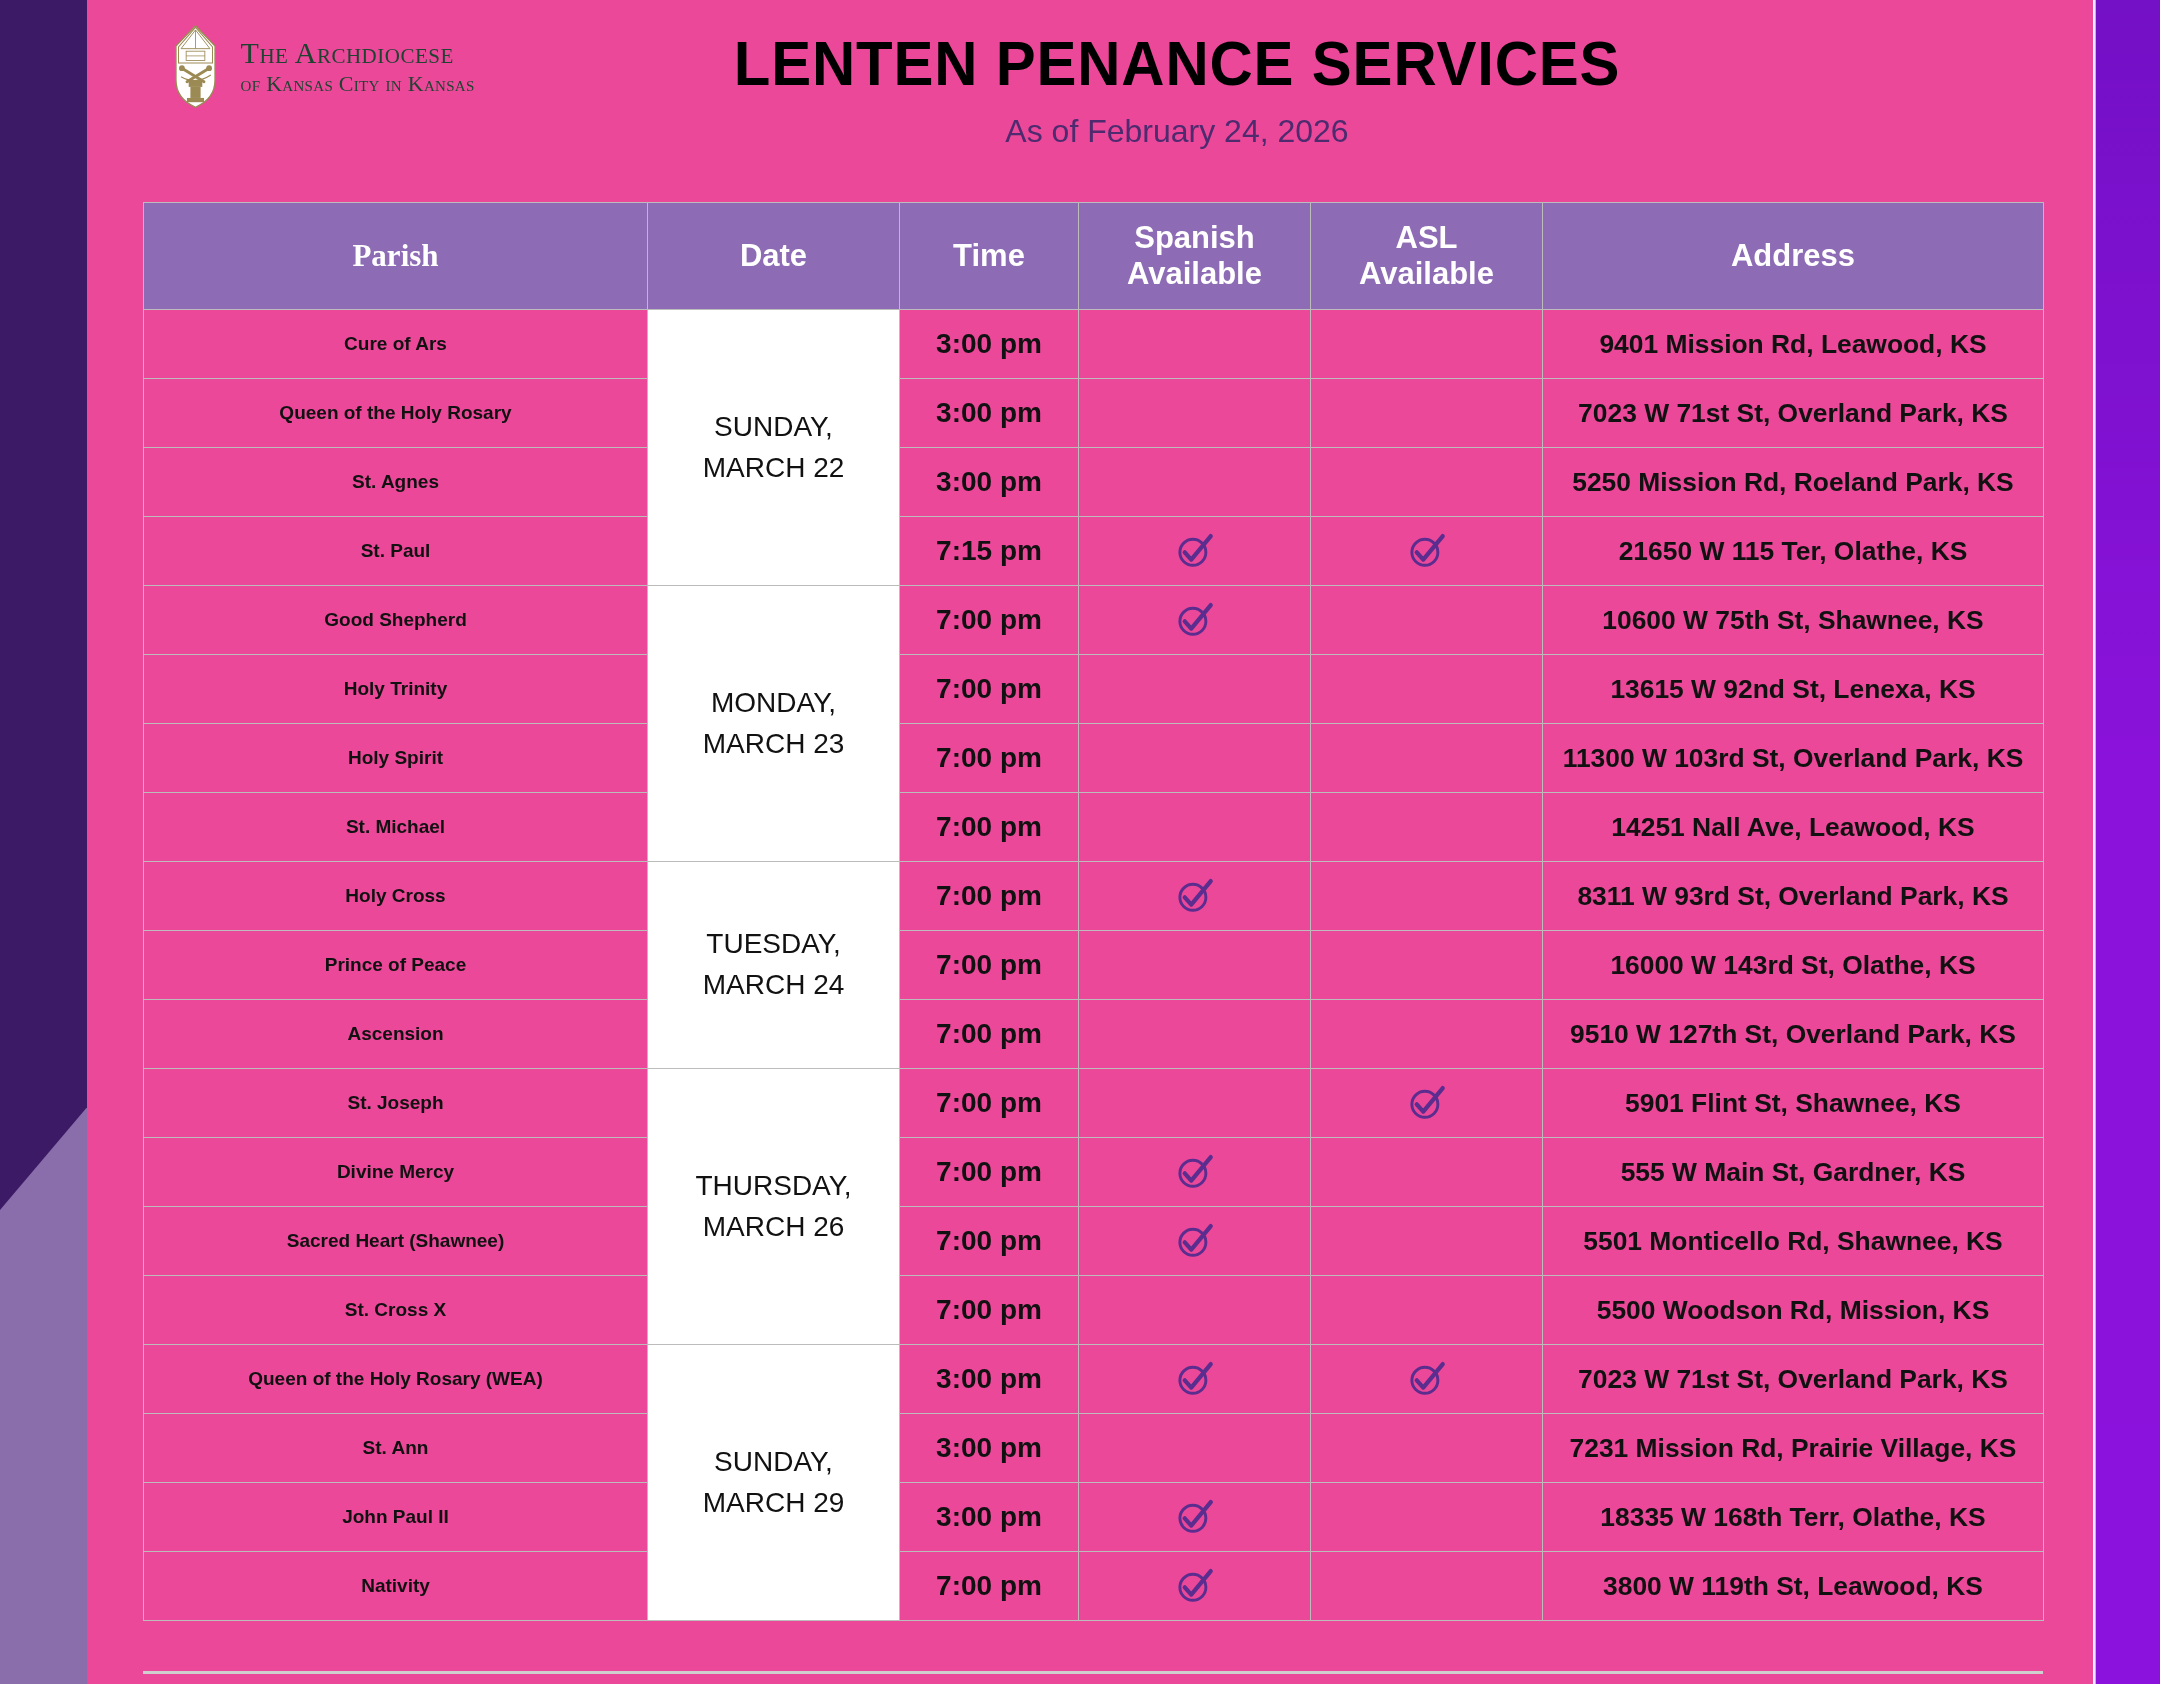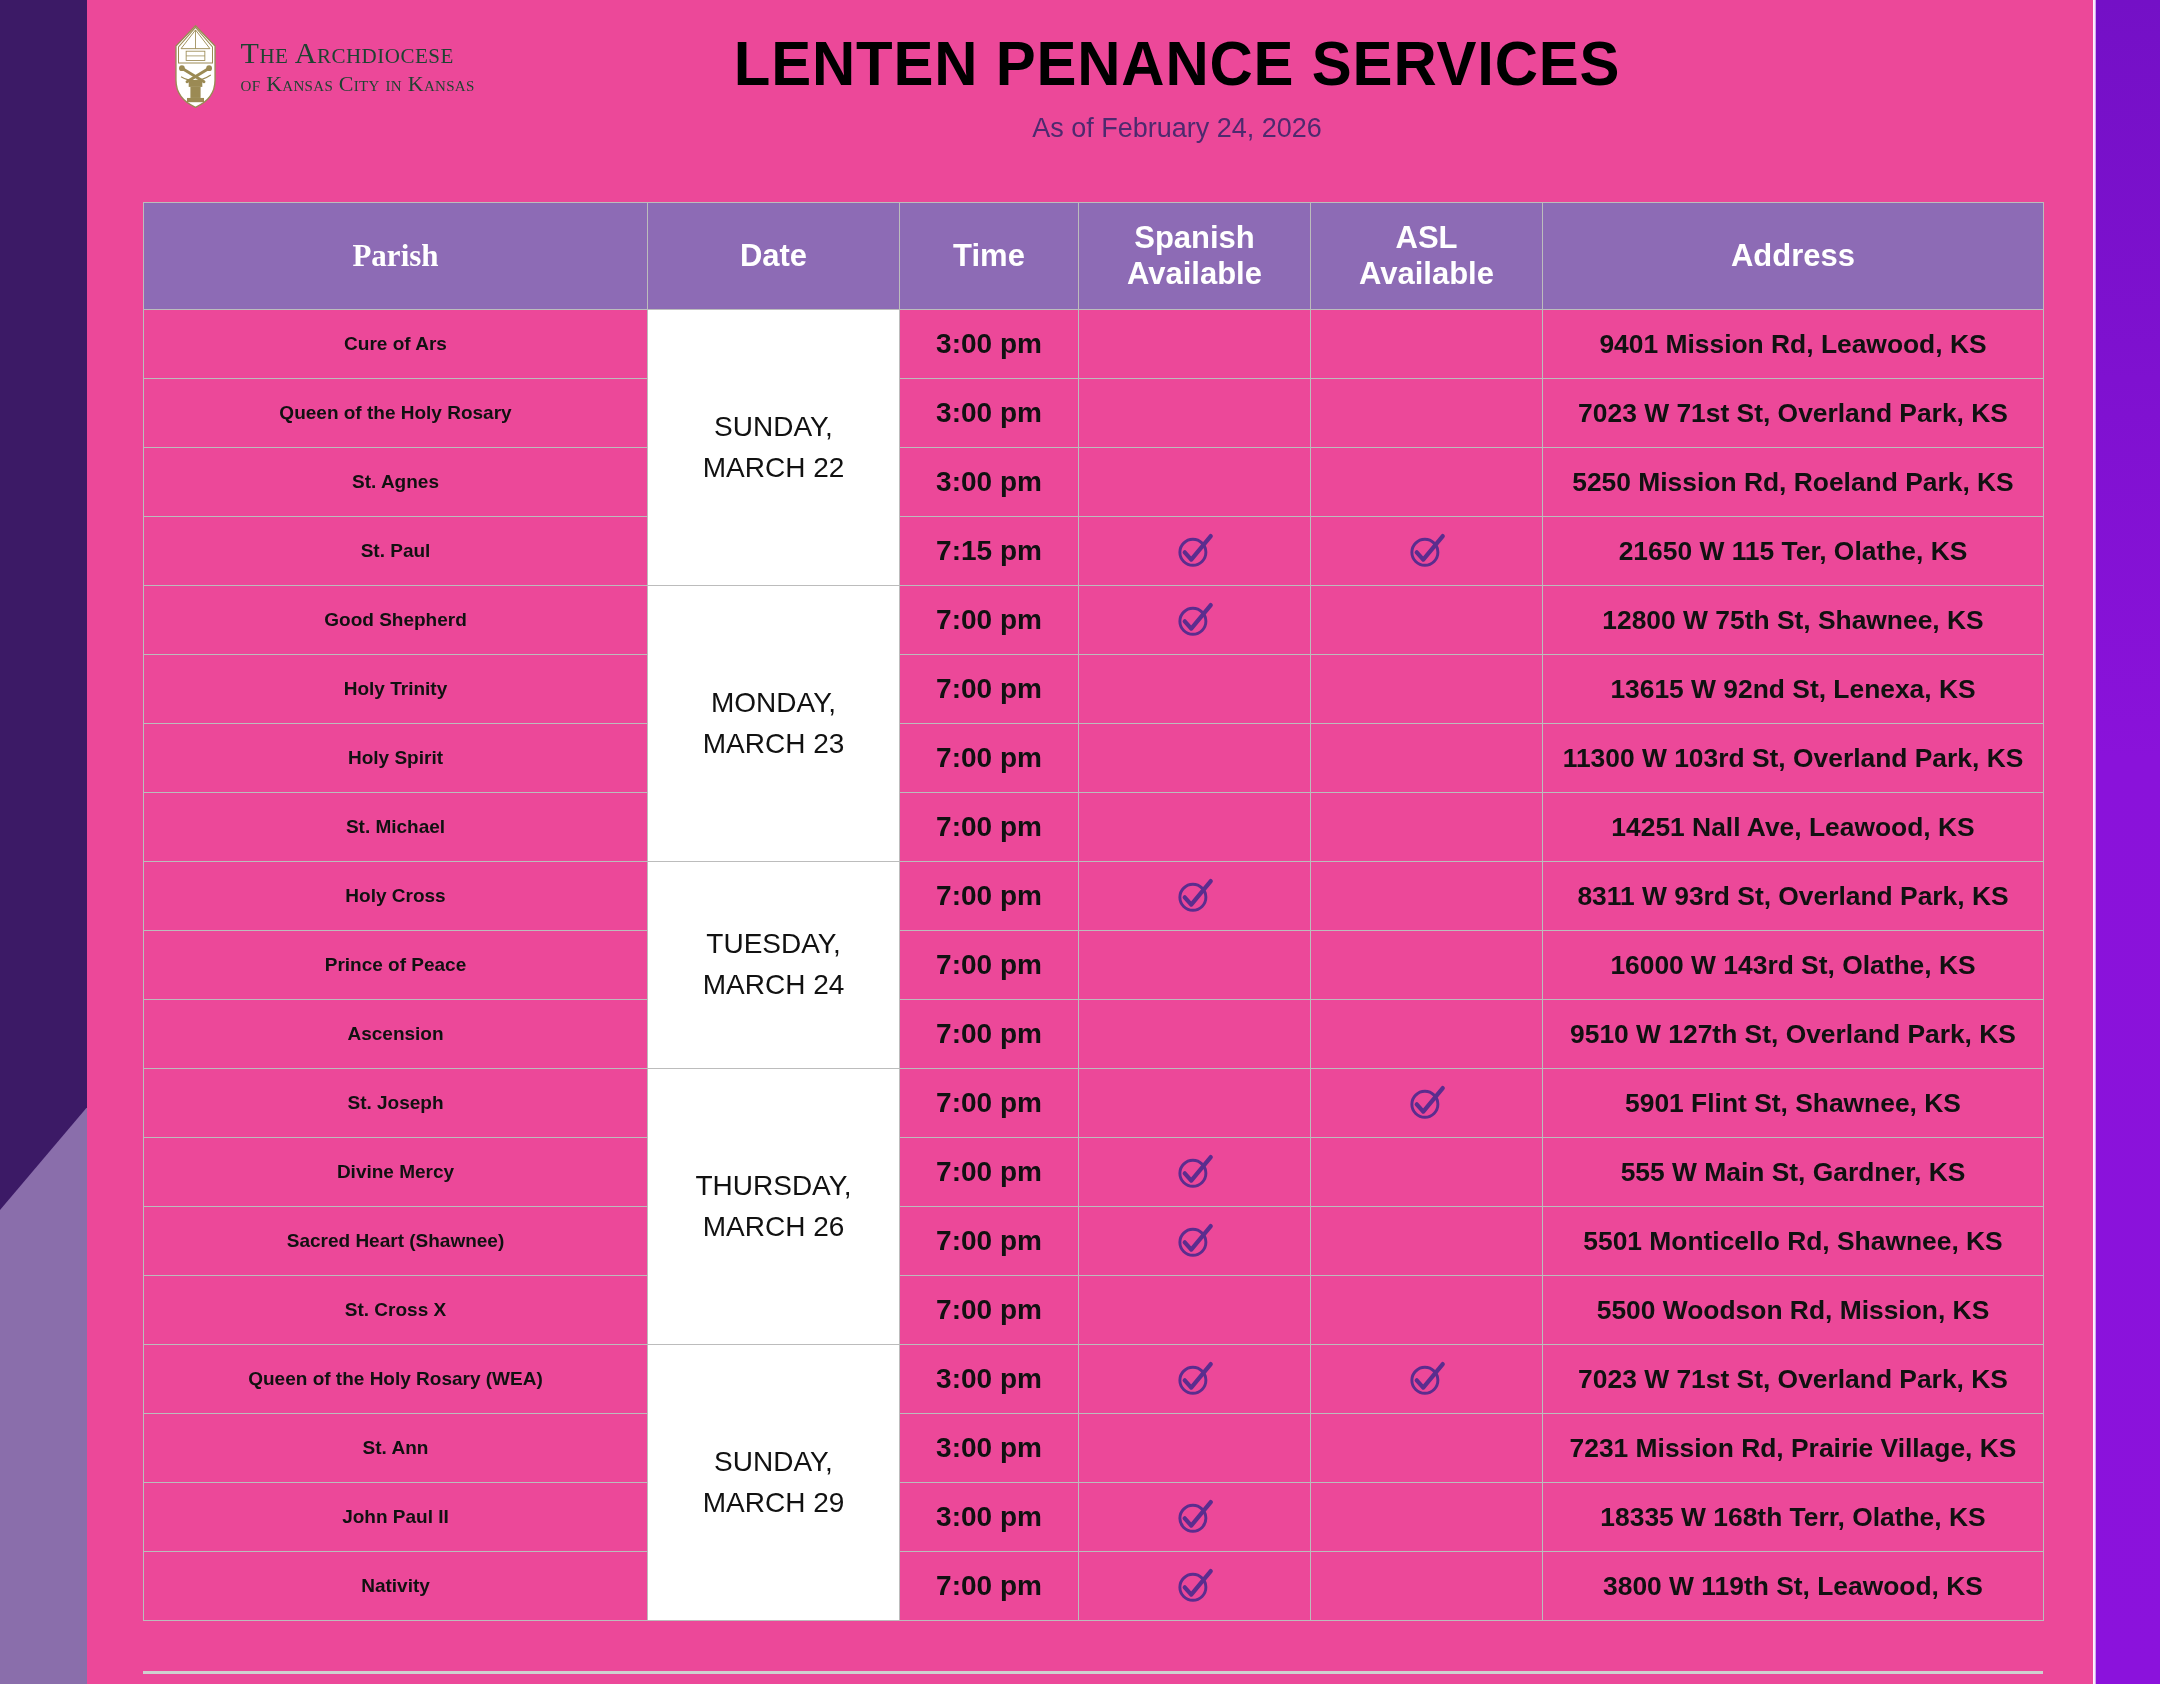--- a/index.html
+++ b/index.html
@@ -97,21 +97,21 @@
     font-family: "Liberation Sans Narrow", "Liberation Sans", sans-serif;
     font-size: 63px;
     font-weight: bold;
     color: #000000;
     letter-spacing: 0.9px;
     transform: scaleX(0.95);
     white-space: nowrap;
   }
   .subtitle {
     margin-top: 13.6px;
-    font-size: 27px;
+    font-size: 32px;
     color: #4e2a6e;
     font-weight: normal;
     white-space: nowrap;
   }
 
   
   .table-wrap {
     position: absolute;
     left: 143px; top: 202px;
     width: 1900px;
@@ -286,21 +286,21 @@
           </tr>
           <tr>
             <td class="parish">Good Shepherd</td>
             <td class="date" rowspan="4"><span>MONDAY,</span><br><span>MARCH 23</span></td>
             <td class="time">7:00 pm</td>
             <td><span><svg viewBox="0 0 48 48" class="check" width="39" height="39">
                   <circle cx="22" cy="25" r="16" fill="none" stroke="#5b2d8e" stroke-width="3.6"></circle>
                   <path d="M12 25 L20 34 L44 5" fill="none" stroke="#5b2d8e" stroke-width="5.2" stroke-linecap="round" stroke-linejoin="round"></path>
                 </svg></span></td>
             <td></td>
-            <td class="addr">12800 W 75th St, Shawnee, KS</td>
+            <td class="addr">10600 W 75th St, Shawnee, KS</td>
           </tr>
           <tr>
             <td class="parish">Holy Trinity</td>
             <td class="time">7:00 pm</td>
             <td></td>
             <td></td>
             <td class="addr">13615 W 92nd St, Lenexa, KS</td>
           </tr>
           <tr>
             <td class="parish">Holy Spirit</td>

